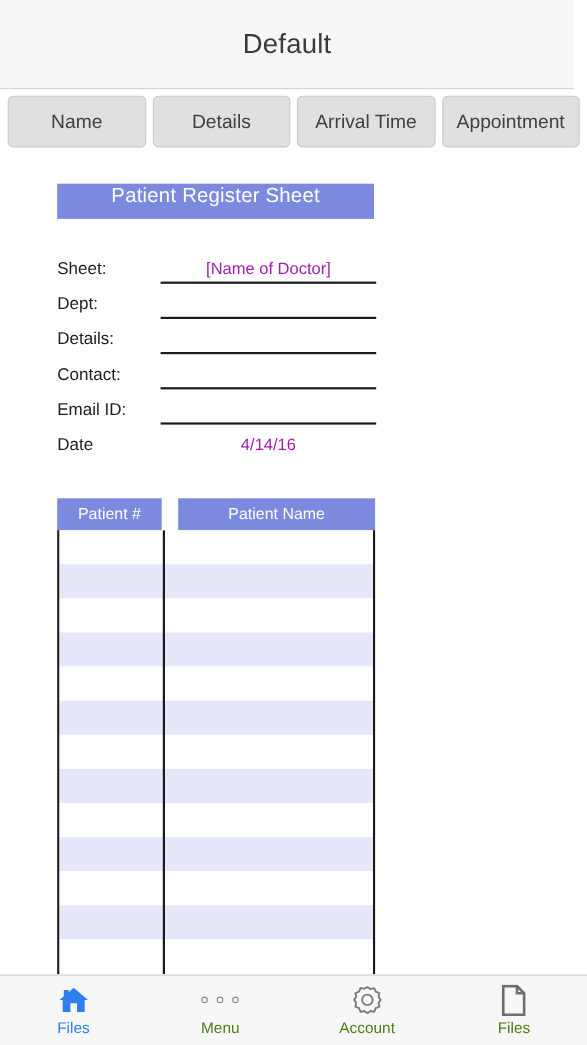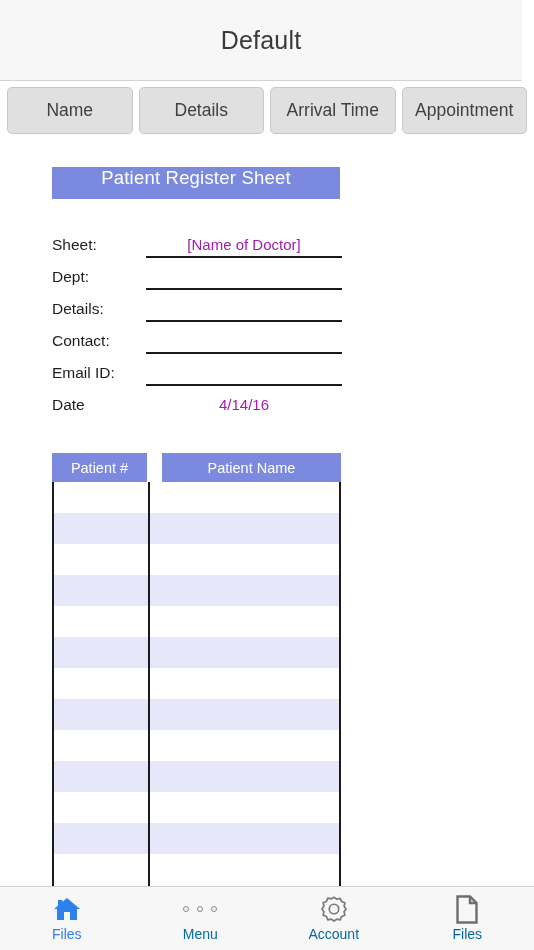--- a/index.html
+++ b/index.html
@@ -205,21 +205,21 @@
     user-select: none;
   }
   .navicon {
     height: 28px;
     display: flex;
     align-items: center;
     justify-content: center;
   }
   .navlabel {
     font-size: 14px;
-    color: #0369a1;
+    color: #4d7c0f;
   }
   .navitem.active .navlabel { color: #2f80ed; }
 
   .dots { display: flex; gap: 8px; align-items: center; }
   .dot {
     width: 6px; height: 6px;
     border: 1.4px solid #8a8a8a;
     border-radius: 50%;
   }
 </style>

